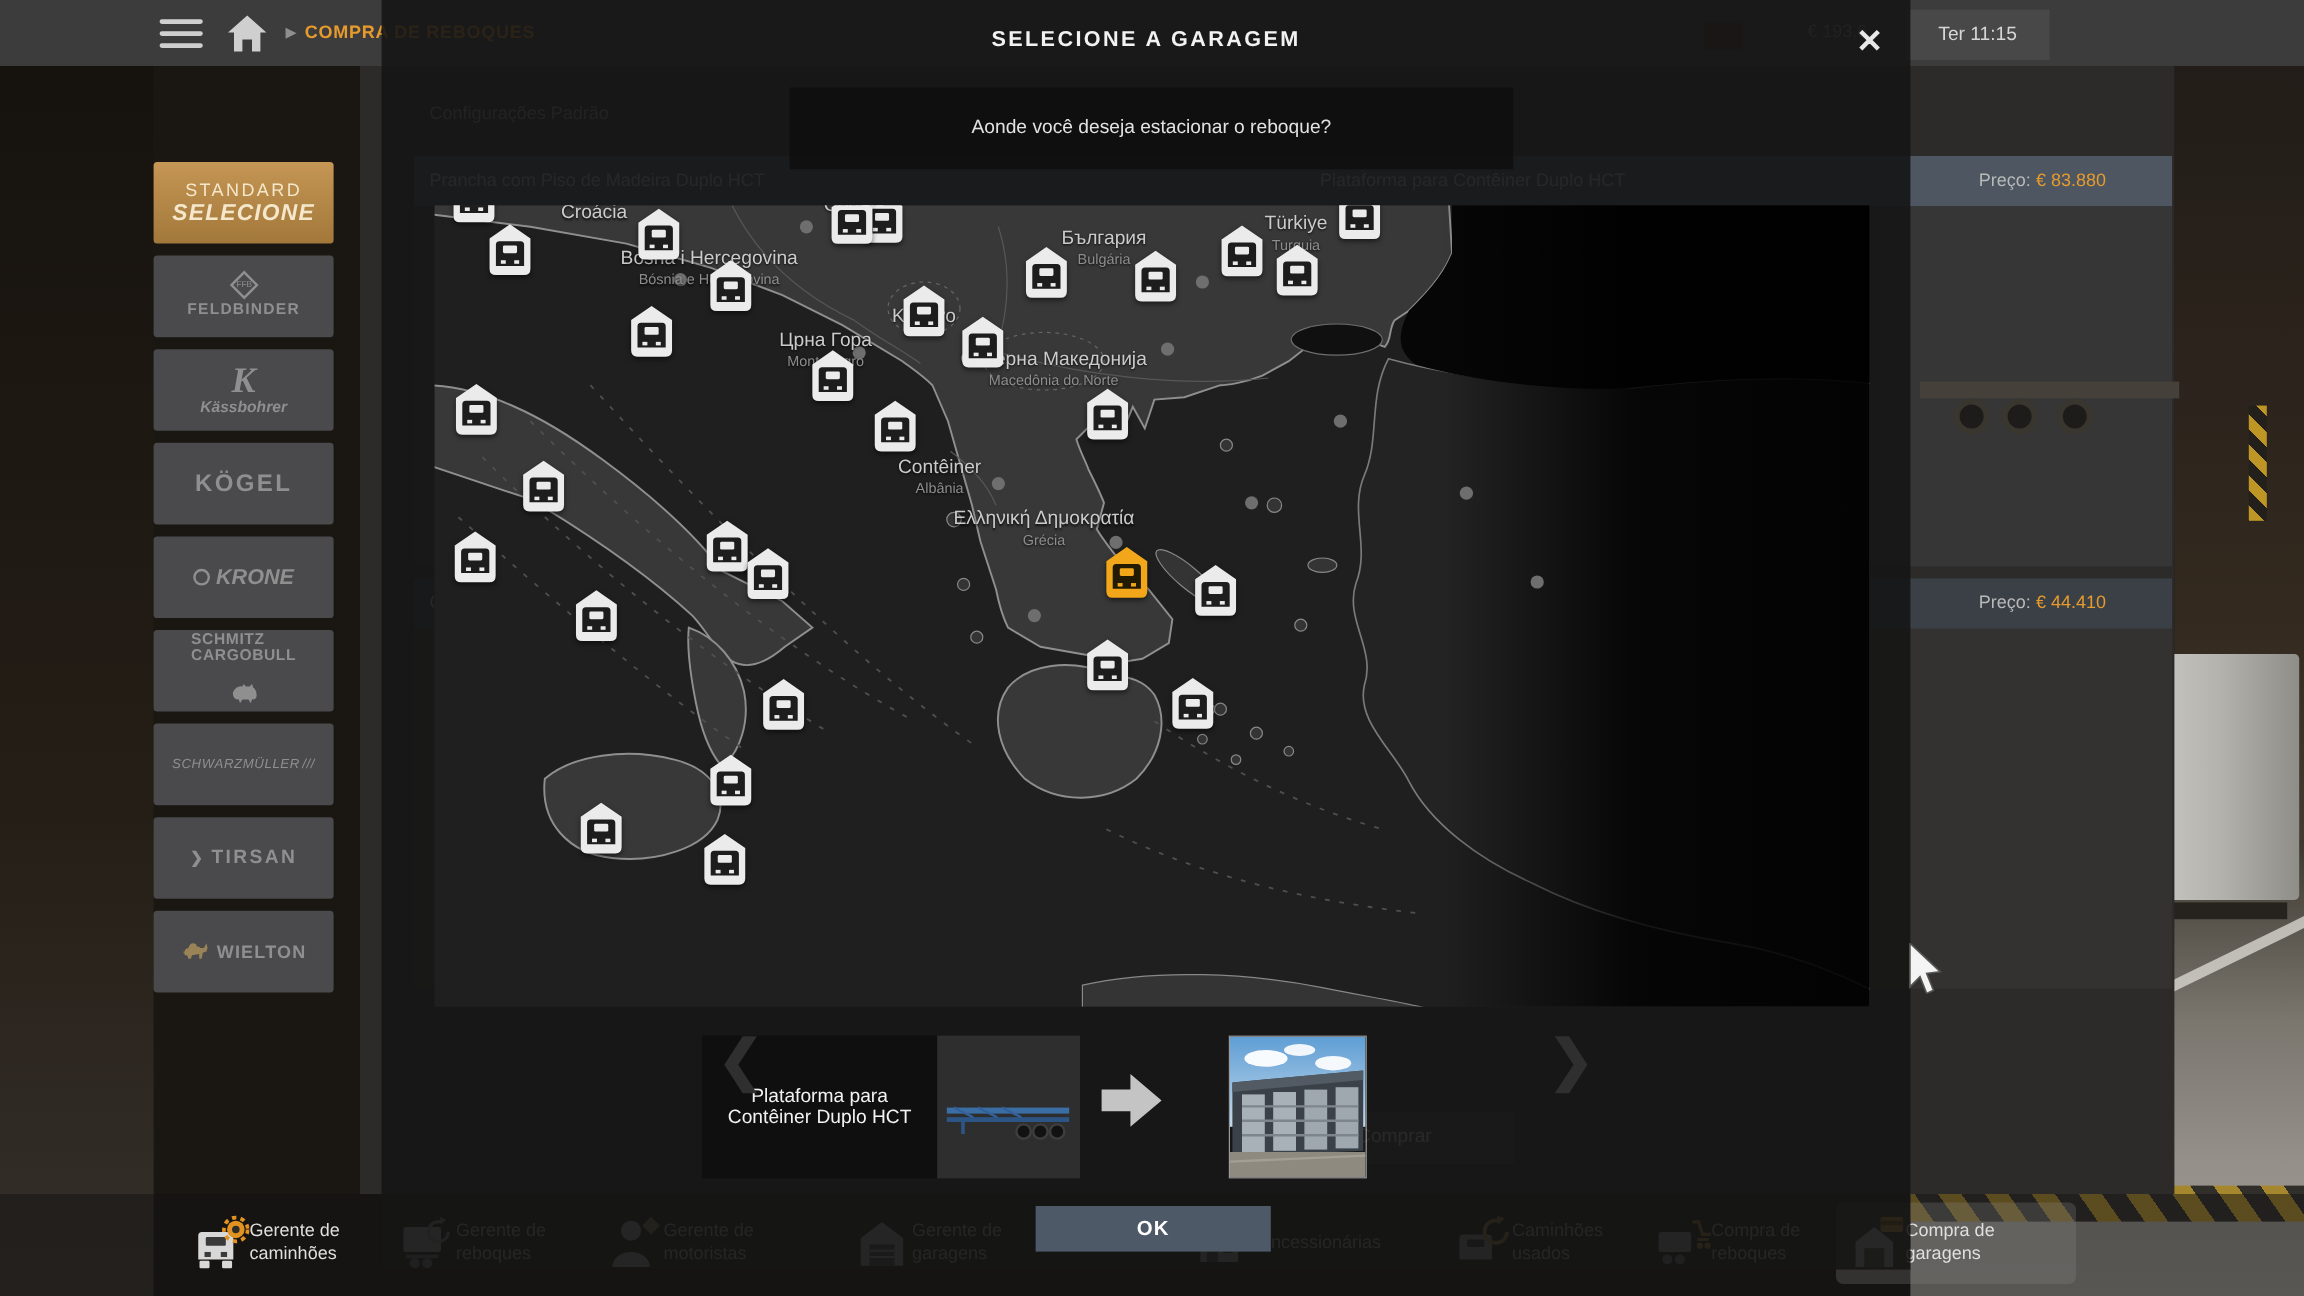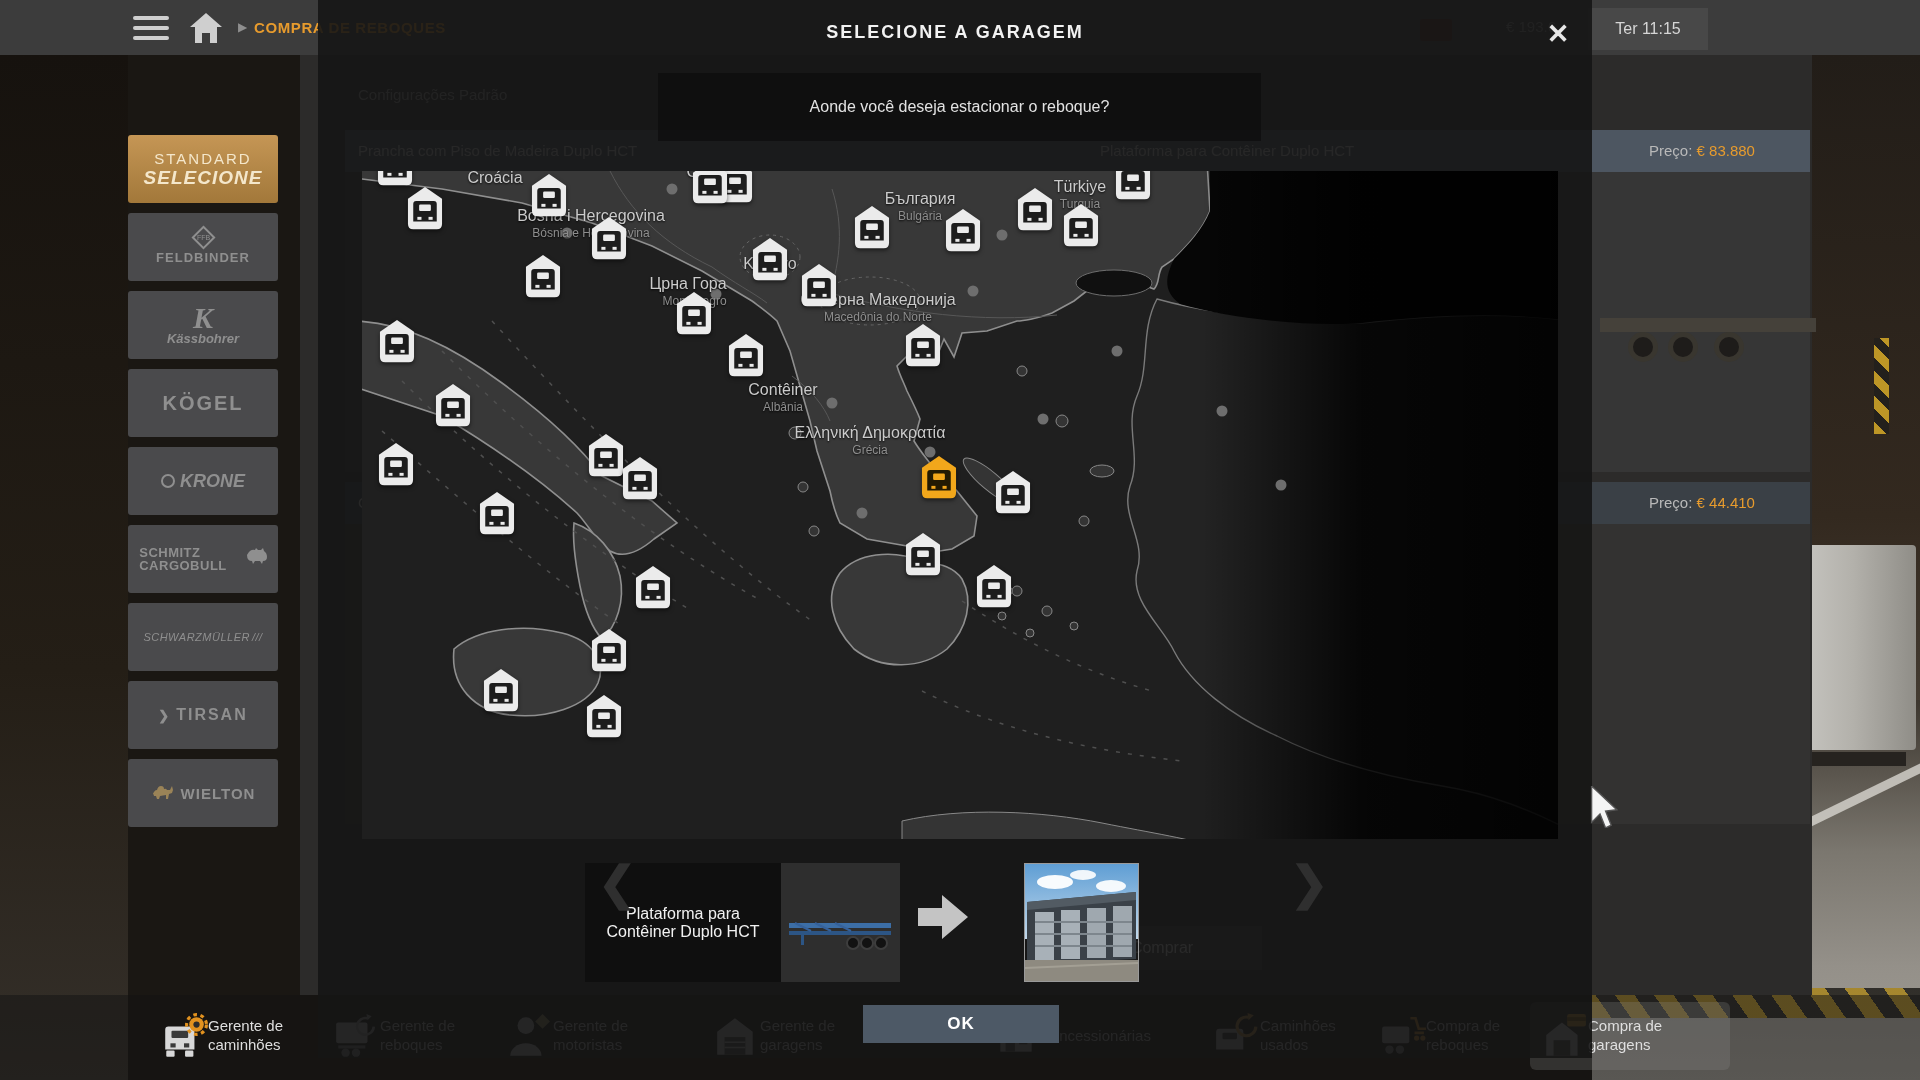--- a/index.html
+++ b/index.html
@@ -67,21 +67,21 @@
   .logo-feldbinder{width:17px;height:17px;border:2px solid #8f8f8f;transform:rotate(45deg);
     font-size:7px;display:flex;align-items:center;justify-content:center;margin-bottom:4px;}
   .logo-feldbinder i{transform:rotate(-45deg);font-style:normal;}
   .brand-feldbinder .bl0{font-size:13px;font-weight:bold;letter-spacing:1px;}
   .logo-kassbohrer{font-family:"Liberation Serif",serif;font-style:italic;font-weight:bold;
     font-size:30px;line-height:26px;}
   .brand-kassbohrer .bl0{font-size:13px;font-style:italic;font-weight:bold;}
   .brand-kogel .bl0{font-size:20px;font-weight:bold;letter-spacing:2px;}
   .brand-krone .bl0{font-size:18px;font-weight:bold;font-style:italic;display:flex;align-items:center;gap:5px;}
   .kr-ring{width:14px;height:14px;border:2px solid #8f8f8f;border-radius:50%;display:inline-block;}
-  .brand-schmitz .blwrap{display:flex;align-items:center;gap:18px;}
+  .brand-schmitz .blwrap{display:flex;align-items:center;gap:18px;flex-direction:column;}
   .brand-schmitz .bl0,.brand-schmitz .bl1{font-size:13px;font-weight:bold;letter-spacing:.5px;line-height:13px;}
   .brand-schwarzmuller .bl0{font-size:11px;font-style:italic;letter-spacing:.5px;}
   .brand-schwarzmuller .bl0::after{content:"///";margin-left:2px;}
   .brand-tirsan .bl0{font-size:16px;font-weight:bold;letter-spacing:2px;}
   .brand-tirsan .bl0::before{content:"❯";margin-right:5px;font-size:13px;}
   .brand-wielton .blwrap{display:flex;align-items:center;gap:6px;}
   .brand-wielton .bl0{font-size:15px;font-weight:bold;letter-spacing:1px;}
 
   
   .toolbar-band{position:absolute;left:0;top:995px;width:1920px;height:85px;background:rgba(18,18,18,.5);}
@@ -647,21 +647,21 @@
           <div class="cname">Србија</div>
           <div class="csub">Sérvia</div>
         </div>
         <div class="country" style="left: 133px; top: -2px;">
           <div class="cname">Croácia</div>
         </div>
         <div class="country" style="left: 229px; top: 36px;">
           <div class="cname">Bosna i Hercegovina</div>
           <div class="csub">Bósnia e Herzegovina</div>
         </div>
-        <div class="country" style="left: 326px; top: 104px; text-align: right;">
+        <div class="country" style="left: 326px; top: 104px;">
           <div class="cname">Црна Гора</div>
           <div class="csub">Montenegro</div>
         </div>
         <div class="country" style="left: 408px; top: 84px;">
           <div class="cname">Kosovo</div>
         </div>
         <div class="country" style="left: 516px; top: 120px;">
           <div class="cname">Северна Македонија</div>
           <div class="csub">Macedônia do Norte</div>
         </div>

